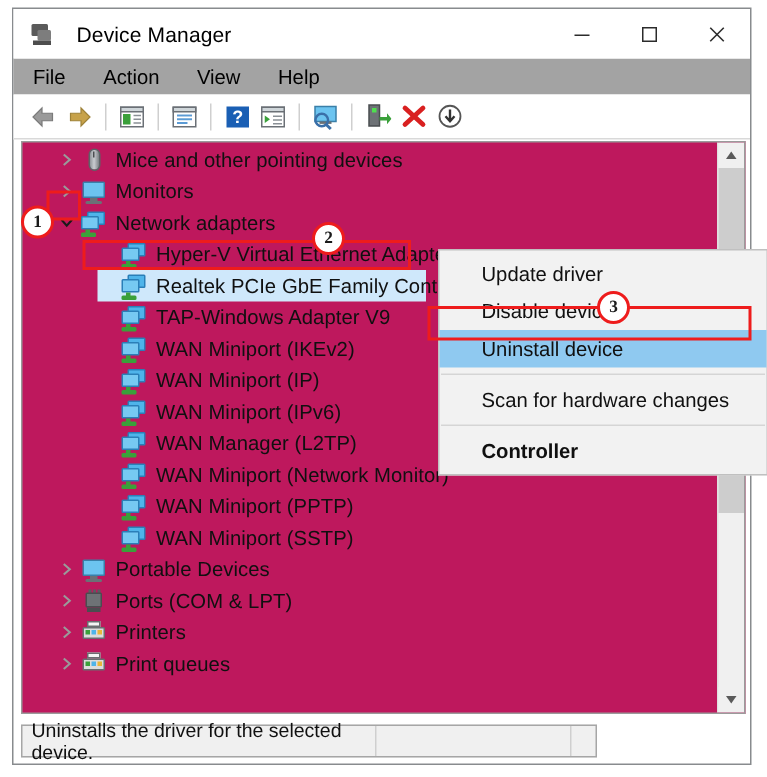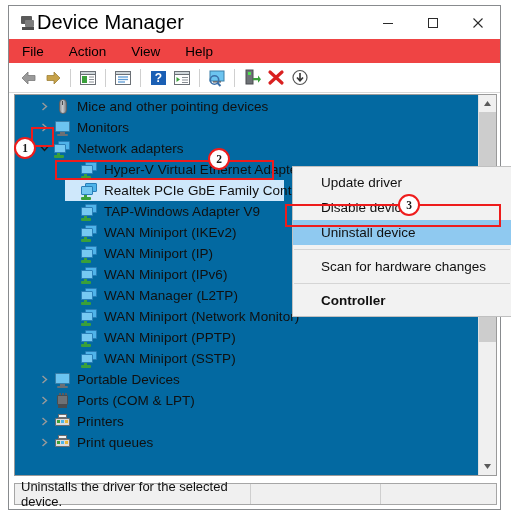--- a/index.html
+++ b/index.html
@@ -13,40 +13,40 @@
   
   .titlebar{height:33px;display:flex;align-items:center;background:#ffffff;
             position:relative;}
   .app-icon{width:18px;height:18px;margin-left:10px;position:relative;flex:0 0 auto;}
   .app-icon .mon{position:absolute;left:2px;top:2px;width:11px;height:8px;
                  background:#5a5a5a;border-radius:1px;}
   .app-icon .mon2{position:absolute;left:6px;top:6px;width:9px;height:7px;
                  background:#7d7d7d;border-radius:1px;}
   .app-icon .base{position:absolute;left:3px;top:13px;width:12px;height:3px;
                  background:#4d4d4d;}
-  .title-text{margin-left:0;font-size:20px;color:#000;letter-spacing:0.1px;}
+  .title-text{margin-left:14px;font-size:14px;color:#000;letter-spacing:0.1px;}
   .winbtns{position:absolute;right:0;top:0;height:33px;display:flex;}
   .winbtn{width:45px;height:33px;display:flex;align-items:center;justify-content:center;}
   .winbtn svg{display:block;}
 
   
   .menubar{height:24px;display:flex;align-items:center;padding-left:11px;
-           background:#ef4444;}
+           background:#a3a3a3;}
   .menu-item{font-size:13.5px;color:#000;margin-right:21px;padding:2px 2px;}
 
   
   .toolbar{height:29px;display:flex;align-items:center;padding-left:8px;
            background:#ffffff;border-bottom:1px solid #d9d9d9;}
   .tb{width:24px;height:24px;display:flex;align-items:center;justify-content:center;}
   .tb svg{display:block;}
   .tsep{width:1px;height:18px;background:#cfcfcf;margin:0 5px;}
 
   
   .content{position:absolute;left:5px;top:88px;width:483px;height:382px;
-           border:1px solid #9a9a9a;box-sizing:border-box;background:#0369a1;
+           border:1px solid #9a9a9a;box-sizing:border-box;background:#be185d;
            display:flex;overflow:hidden;}
   .tree{flex:1 1 auto;position:relative;overflow:hidden;padding-top:1px;}
   .row{height:21px;display:flex;align-items:center;position:relative;
        white-space:nowrap;}
   .exp{width:17px;display:flex;align-items:center;justify-content:center;
        flex:0 0 auto;}
   .exp svg{display:block;}
   .ico{width:20px;height:18px;position:relative;flex:0 0 auto;margin-right:4px;}
   .lbl{font-size:13.5px;color:#101010;letter-spacing:0.05px;}
   .row.sel .selbg{position:absolute;left:50px;top:0;height:21px;
@@ -112,21 +112,21 @@
   
   .redbox{position:absolute;border:2px solid #ee1c1c;box-sizing:border-box;z-index:60;
           pointer-events:none;}
   .badge{position:absolute;width:22px;height:22px;border-radius:50%;
          background:#ffffff;border:2px solid #ee1c1c;box-sizing:border-box;
          display:flex;align-items:center;justify-content:center;
          font-size:11.5px;font-weight:bold;color:#1a1a1a;z-index:70;
          font-family:"Liberation Serif",serif;}
 
   
-  .statusbar{position:absolute;left:5px;bottom:4px;width:483px;height:22px;
+  .statusbar{position:absolute;left:5px;bottom:4px;width:384px;height:22px;
              border:1px solid #a6a6a6;box-sizing:border-box;background:#f0f0f0;
              display:flex;align-items:center;}
   .sb-pane{height:100%;display:flex;align-items:center;box-sizing:border-box;}
   .sb-pane.p1{flex:0 0 236px;padding-left:6px;border-right:1px solid #cfcfcf;}
   .sb-pane.p2{flex:0 0 130px;border-right:1px solid #cfcfcf;}
   .sb-pane.p3{flex:1 1 auto;}
   .sb-text{font-size:13px;color:#101010;}
 </style>
 </head>
 <body>

